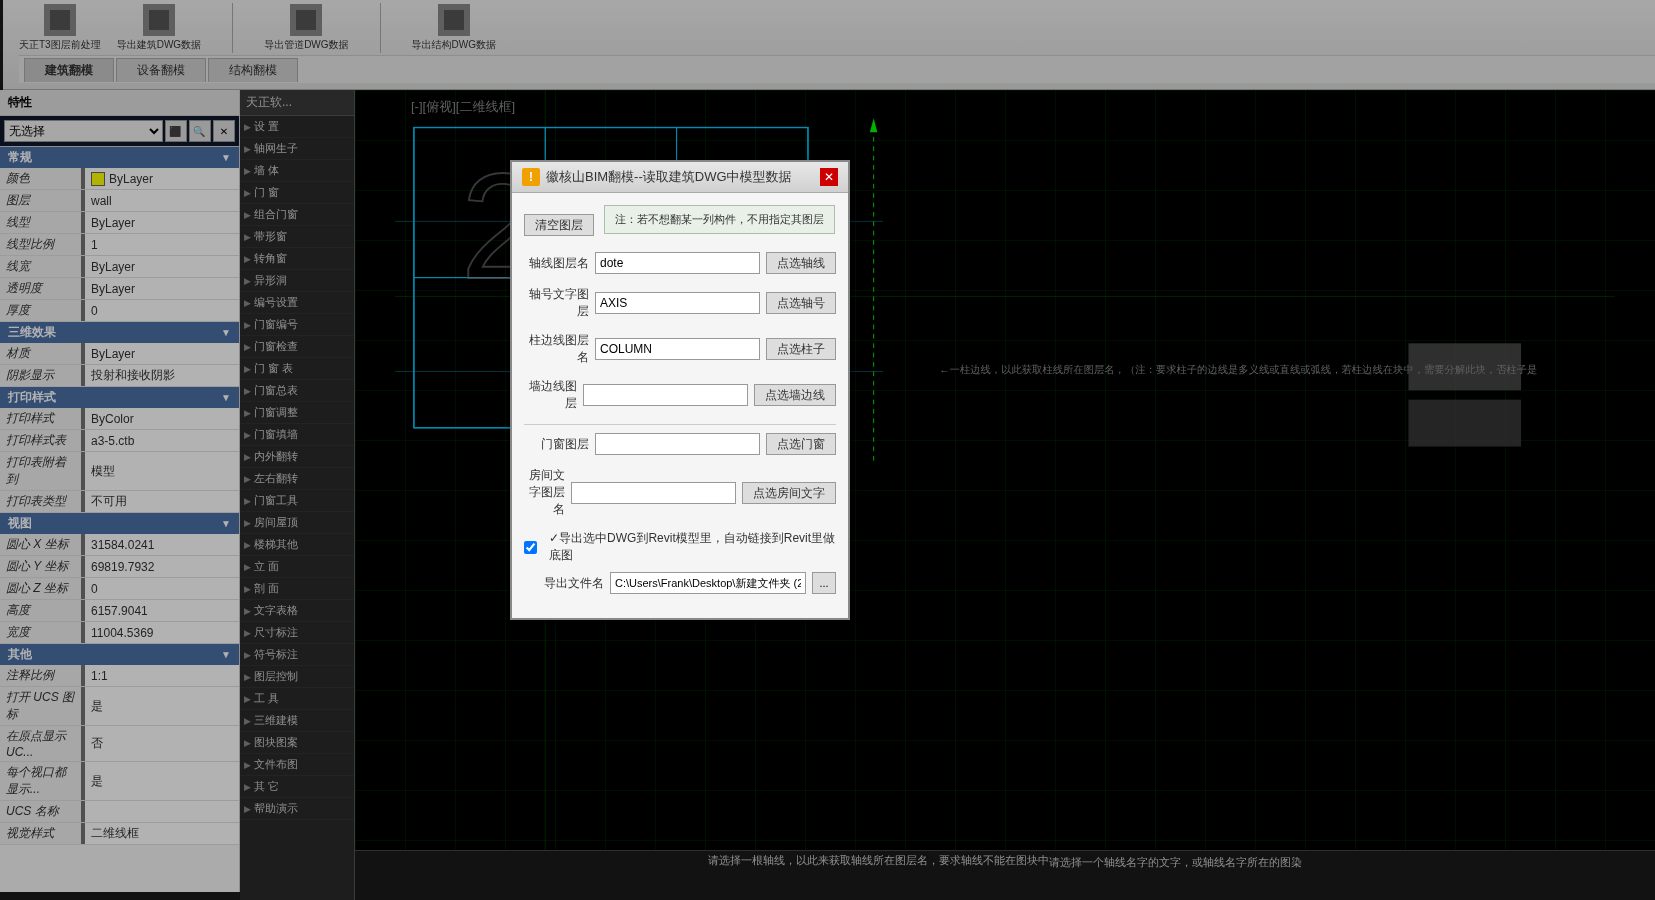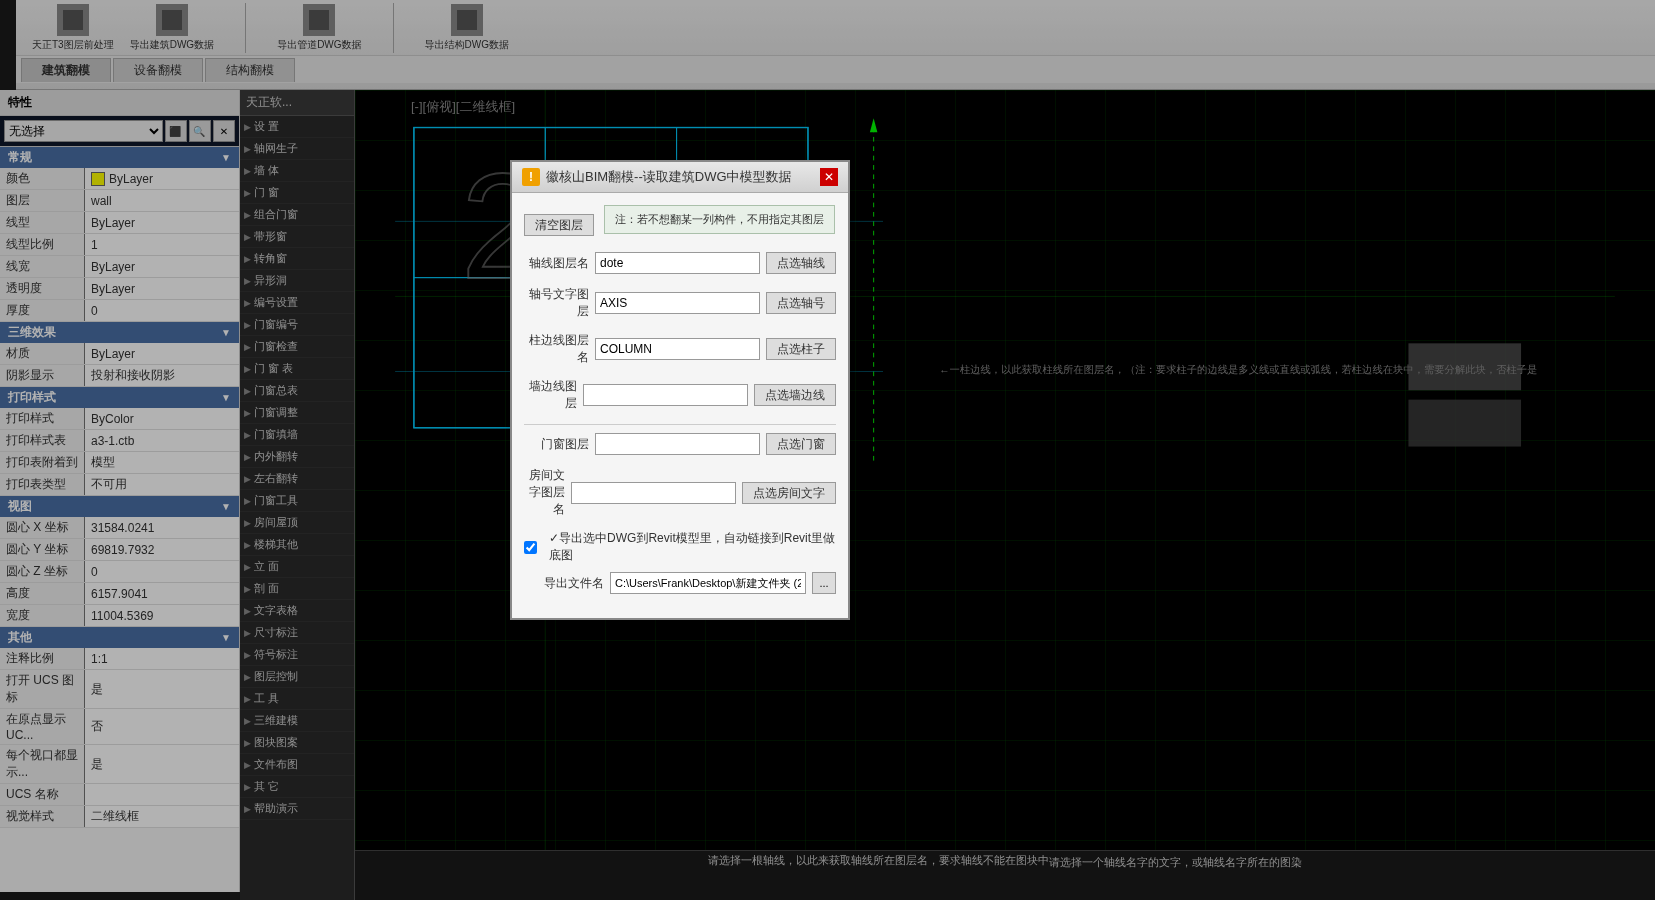--- a/index.html
+++ b/index.html
@@ -9,21 +9,21 @@
       background: #1a1a1a;
       font-family: 'SimSun', '宋体', sans-serif;
       font-size: 12px;
       overflow: hidden;
       position: relative;
     }
 
     
     .top-toolbar {
       position: absolute;
-      top: 0; left: 16px; right: 0;
+      top: 0; left: 3px; right: 0;
       height: 90px;
       background: linear-gradient(180deg, #f0f0f0 0%, #dcdcdc 100%);
       border-bottom: 1px solid #aaa;
       display: flex;
       flex-direction: column;
     }
     .toolbar-row1 {
       display: flex;
       align-items: center;
       height: 55px;
@@ -48,20 +48,21 @@
       margin: 0 5px;
     }
     .toolbar-row2 {
       display: flex;
       align-items: center;
       height: 28px;
       background: #e8e8e8;
       border-top: 1px solid #ccc;
       padding: 0 5px;
       gap: 2px;
+      margin-left: 16px;
     }
     .tab-btn {
       padding: 3px 20px;
       background: #d0d0d0;
       border: 1px solid #aaa;
       border-bottom: none;
       cursor: pointer;
       font-size: 12px;
       color: #333;
     }
@@ -131,23 +132,24 @@
       display: flex;
       border-bottom: 1px solid #e0e0e0;
       min-height: 20px;
     }
     .prop-label {
       width: 85px;
       padding: 2px 6px;
       color: #333;
       font-size: 12px;
       background: #f0f0f0;
-      border-right: 1px solid #737373;
-      display: flex;
-      align-items: center;
+      border-right: 4px solid #737373;
+      display: flex;
+      align-items: center;
+      font-style: italic;
     }
     .prop-value {
       flex: 1;
       padding: 2px 6px;
       color: #333;
       font-size: 12px;
       background: white;
       display: flex;
       align-items: center;
       gap: 4px;
@@ -549,21 +551,21 @@
     </div>
     <div class="prop-row">
       <div class="prop-label">打印样式</div>
       <div class="prop-value">
           <span>ByColor</span>
         </div>
     </div>
     <div class="prop-row">
       <div class="prop-label">打印样式表</div>
       <div class="prop-value">
-          <span>a3-1.ctb</span>
+          <span>a3-5.ctb</span>
         </div>
     </div>
     <div class="prop-row">
       <div class="prop-label">打印表附着到</div>
       <div class="prop-value">
           <span>模型</span>
         </div>
     </div>
     <div class="prop-row">
       <div class="prop-label">打印表类型</div>

